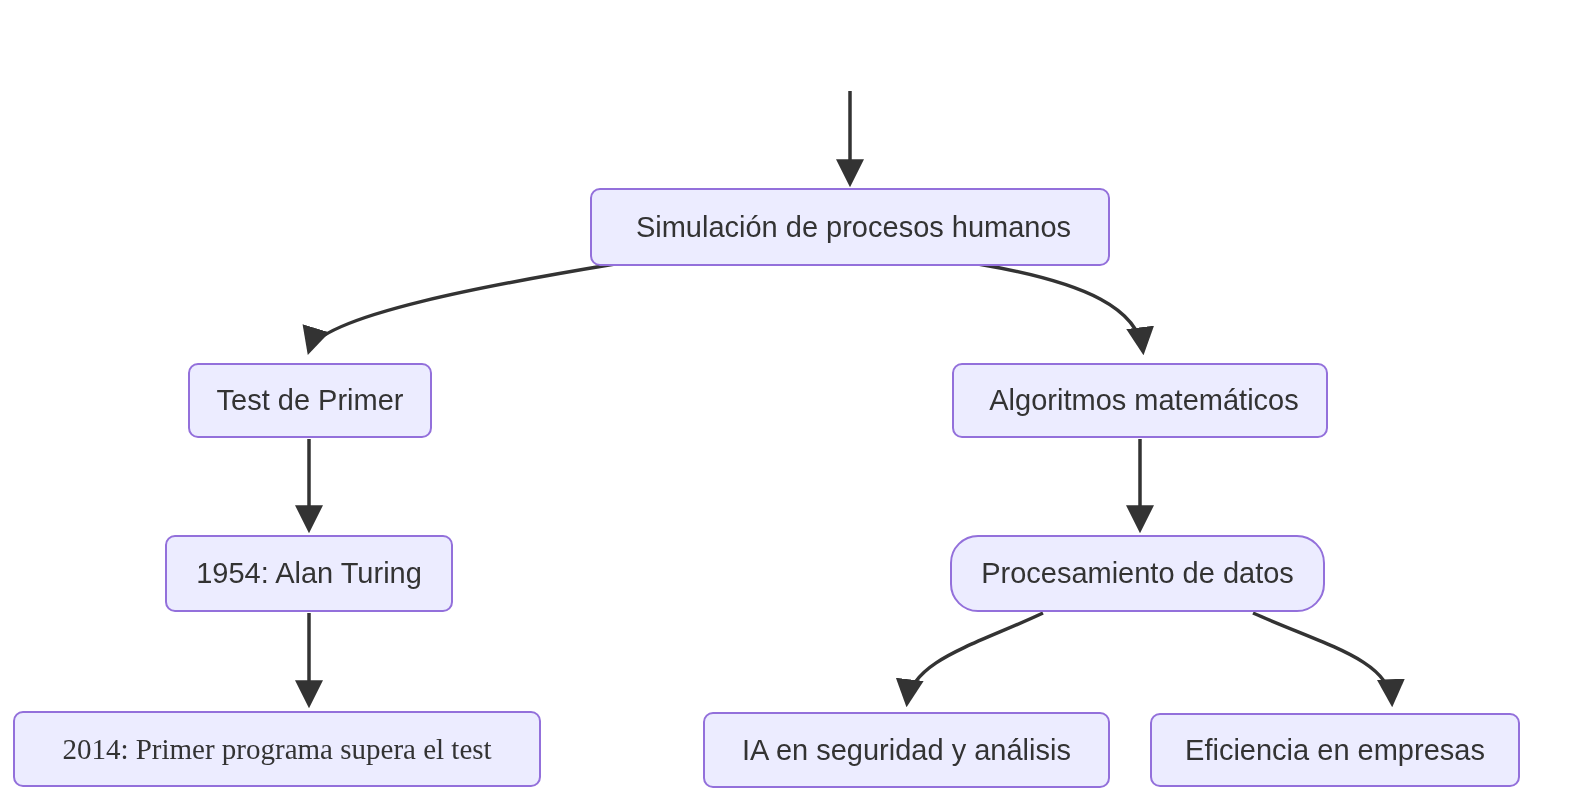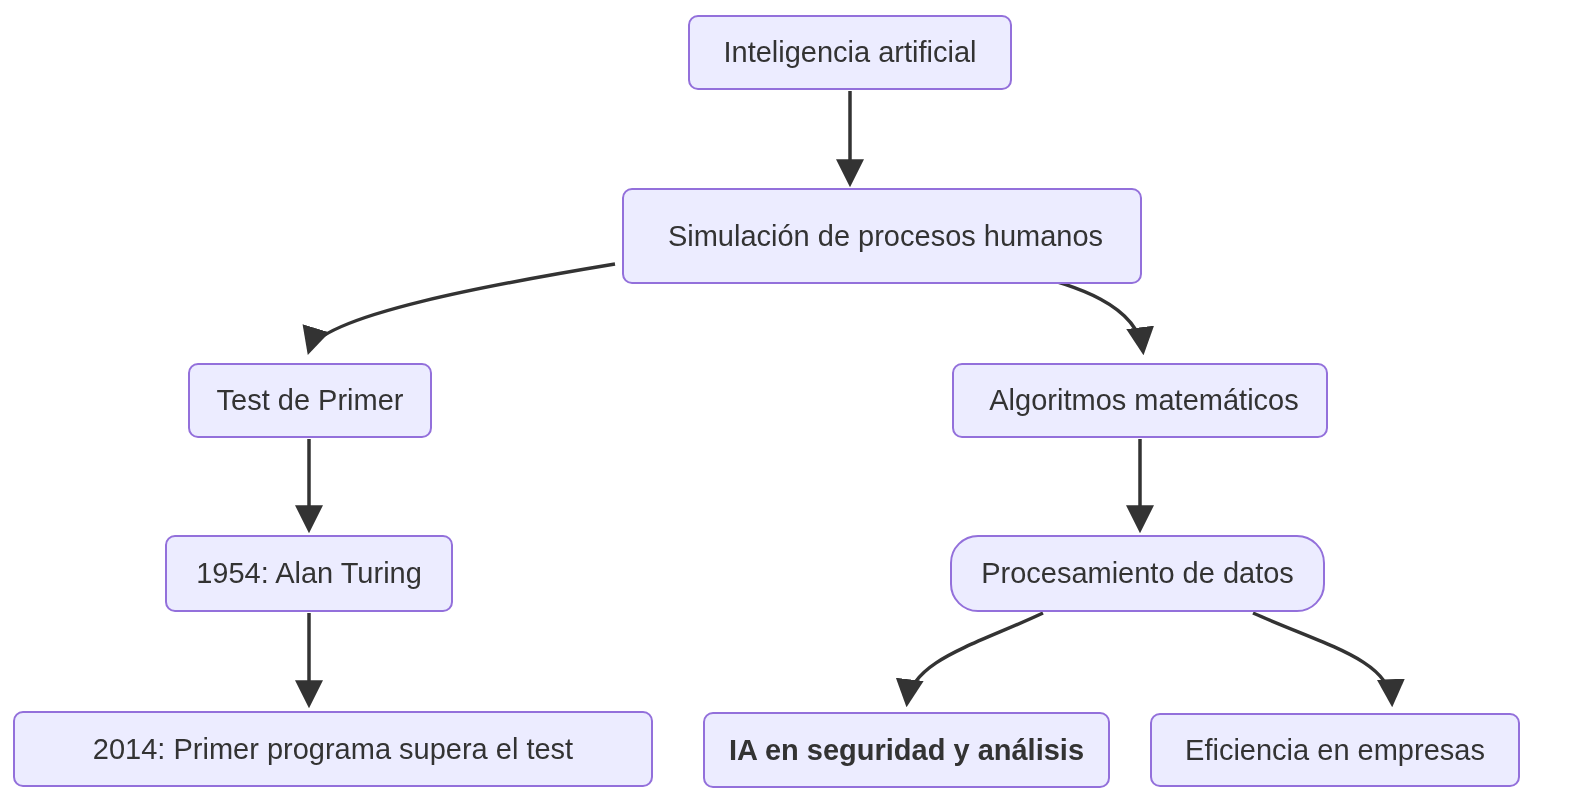--- a/index.html
+++ b/index.html
@@ -30,27 +30,27 @@
     display: flex;
     align-items: center;
     justify-content: center;
     color: #333333;
     font-size: 29px;
     line-height: 1;
     white-space: nowrap;
   }
   
   .n1 { left: 688px;  top: 15px;  width: 324px; height: 75px; }
-  .n2 { left: 622px;  top: 188px; width: 520px; height: 96px; padding-left: 7px; }
+  .n2 { left: 590px;  top: 188px; width: 520px; height: 78px; padding-left: 7px; }
   .n3 { left: 188px;  top: 363px; width: 244px; height: 75px; }
   .n4 { left: 165px;  top: 535px; width: 288px; height: 77px; }
-  .n5 { left: 13px;   top: 711px; width: 640px; height: 76px; }
+  .n5 { left: 13px;   top: 711px; width: 528px; height: 76px; font-family: Liberation Serif, serif; }
   .n6 { left: 952px;  top: 363px; width: 376px; height: 75px; padding-left: 8px; }
   .n7 { left: 950px;  top: 535px; width: 375px; height: 77px; border-radius: 28px; }
-  .n8 { left: 703px;  top: 712px; width: 407px; height: 76px; font-weight: bold; }
+  .n8 { left: 703px;  top: 712px; width: 407px; height: 76px; }
   .n9 { left: 1150px; top: 713px; width: 370px; height: 74px; }
 </style>
 </head>
 <body>
 
 <div class="canvas">
 
   <svg class="edges-layer" viewBox="0 0 1592 802" xmlns="http://www.w3.org/2000/svg">
     <defs>
       <marker id="arrow" viewBox="0 0 10 10" refX="8.5" refY="5" markerWidth="8" markerHeight="8" markerUnits="strokeWidth" orient="auto">
@@ -60,23 +60,20 @@
     <path class="edge" marker-end="url(#arrow)" d="M850,91 L850,183"></path>
     <path class="edge" marker-end="url(#arrow)" d="M615,264 C500,283 320,315 309,351"></path>
     <path class="edge" marker-end="url(#arrow)" d="M978,264 C1090,283 1138,310 1143,351"></path>
     <path class="edge" marker-end="url(#arrow)" d="M309,439 L309,529"></path>
     <path class="edge" marker-end="url(#arrow)" d="M309,613 L309,704"></path>
     <path class="edge" marker-end="url(#arrow)" d="M1140,439 L1140,529"></path>
     <path class="edge" marker-end="url(#arrow)" d="M1043,613 C975,645 912,660 907,703"></path>
     <path class="edge" marker-end="url(#arrow)" d="M1253,613 C1325,645 1390,660 1392,703"></path>
   </svg>
 
-  <div class="node n1">
-    <span>Inteligencia artificial</span>
-  </div>
   <div class="node n2">
     <span>Simulación de procesos humanos</span>
   </div>
   <div class="node n3">
     <span>Test de Primer</span>
   </div>
   <div class="node n4">
     <span>1954: Alan Turing</span>
   </div>
   <div class="node n5">

